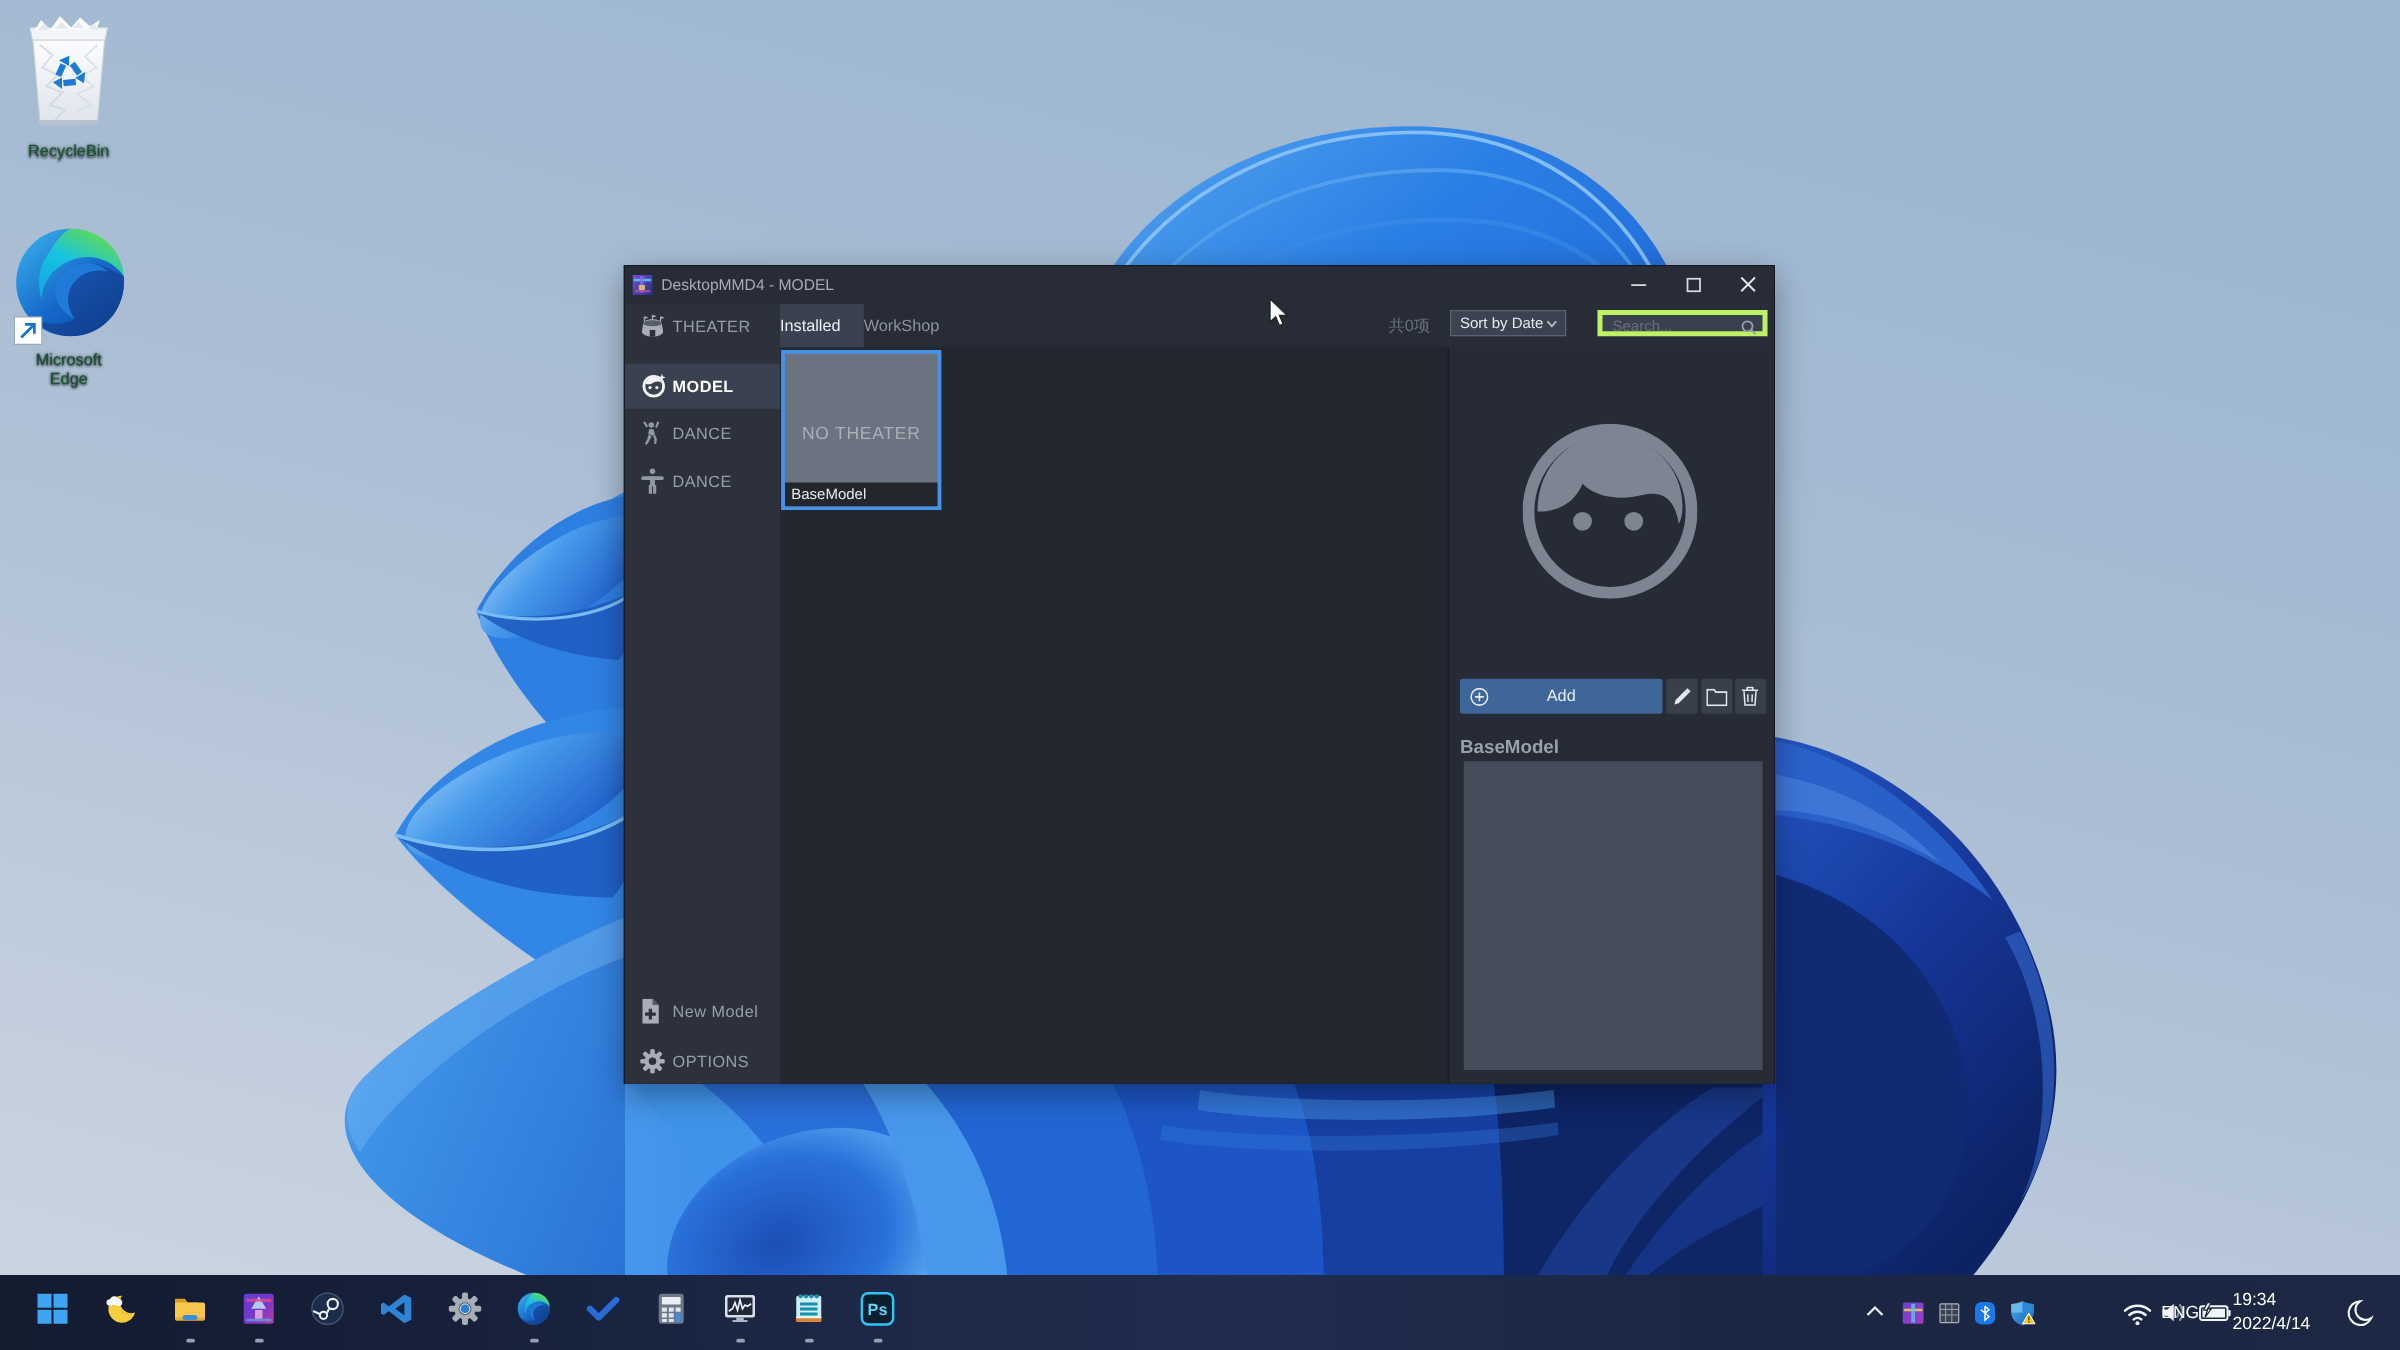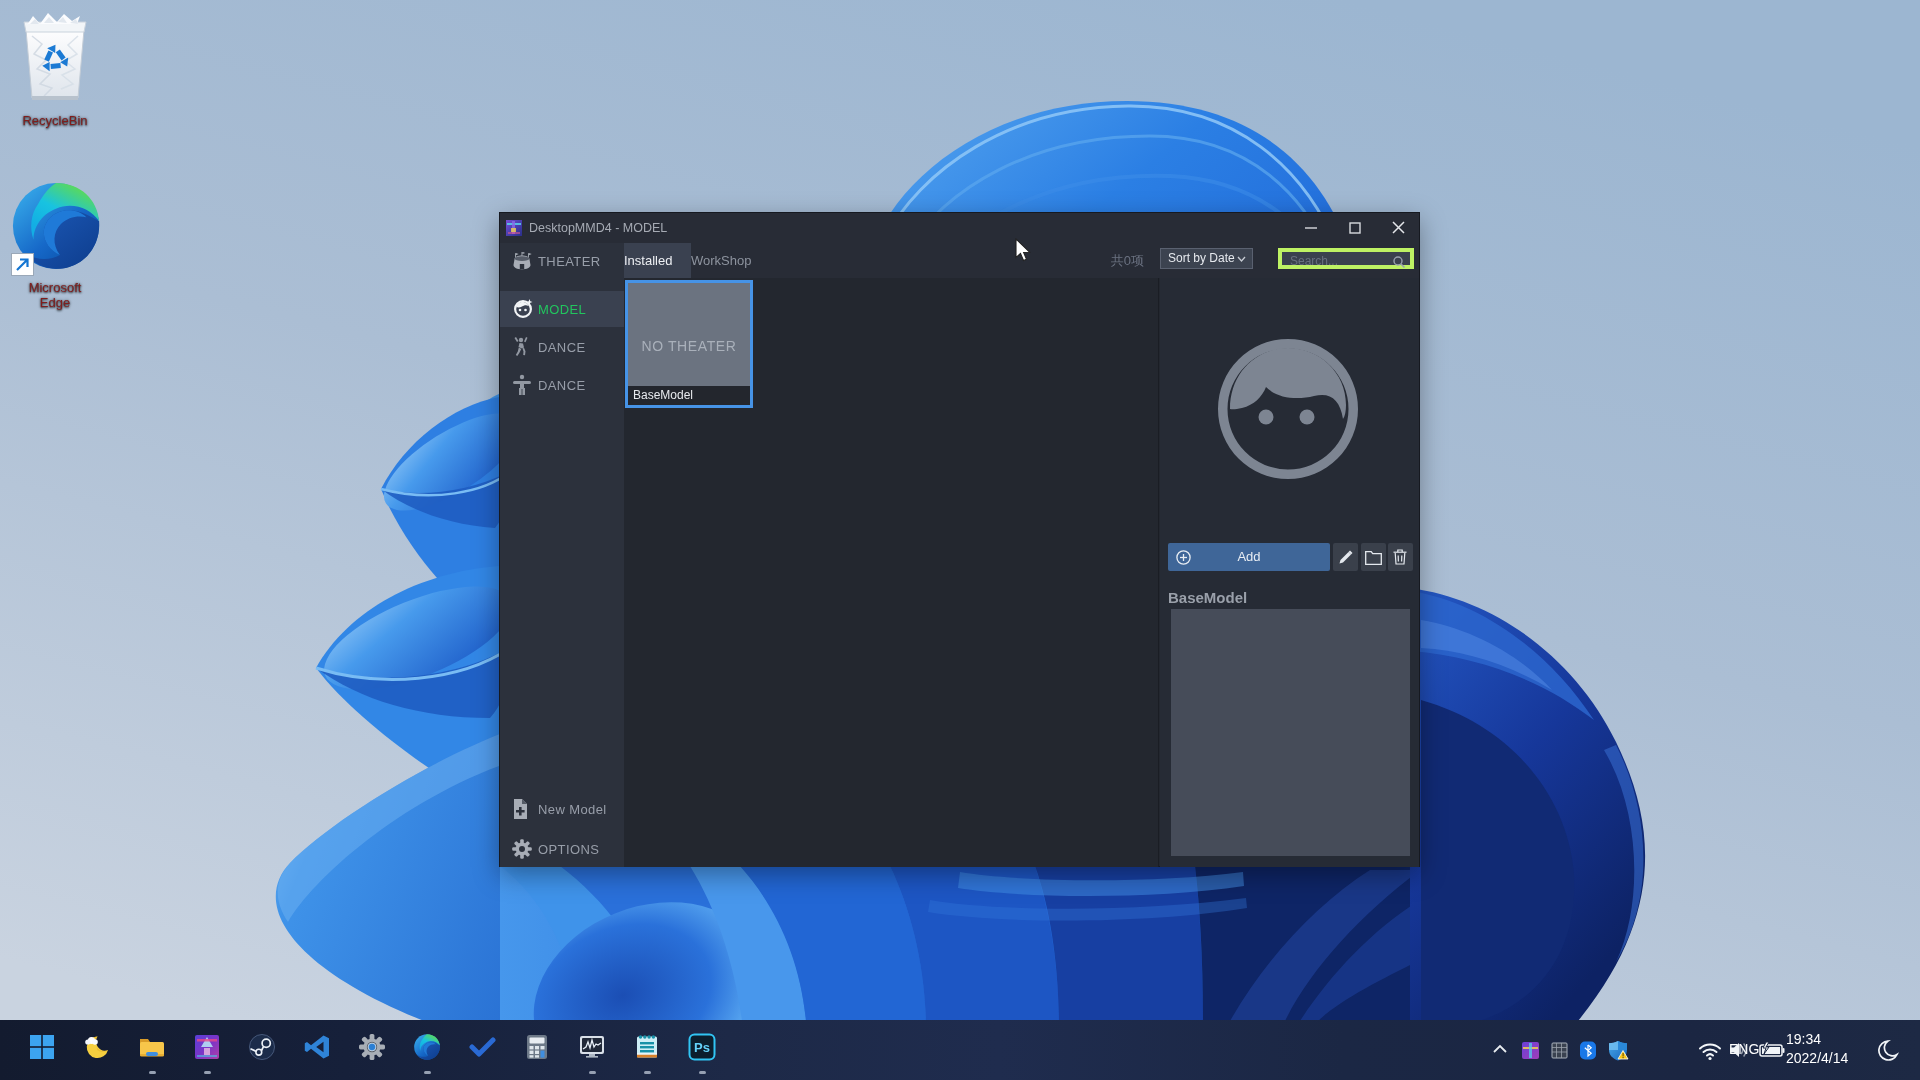--- a/index.html
+++ b/index.html
@@ -1,17 +1,17 @@
 <!DOCTYPE html>
 <html><head><meta charset="utf-8"><style>
 *{margin:0;padding:0;box-sizing:border-box}
 html,body{width:1920px;height:1080px;overflow:hidden;font-family:"Liberation Sans",sans-serif}
 .abs{position:absolute}
 #desk{position:relative;width:1920px;height:1080px;background:#abc0d6;overflow:hidden}
-.dlabel{position:absolute;color:#7f1d1d;font-size:13px;text-align:center;text-shadow:0 1px 2px rgba(0,0,0,.75),0 0 3px rgba(0,0,0,.5);line-height:15px}
+.dlabel{position:absolute;color:#14532d;font-size:13px;text-align:center;text-shadow:0 1px 2px rgba(0,0,0,.75),0 0 3px rgba(0,0,0,.5);line-height:15px}
 
 #win{position:absolute;left:499px;top:212px;width:921px;height:655px;background:#23272f;border:1px solid #161920;box-shadow:0 8px 24px rgba(0,0,0,.35)}
 #titlebar{position:absolute;left:0;top:0;width:919px;height:30px;background:#282c36}
 #titletext{position:absolute;left:29px;top:8px;font-size:12.5px;font-weight:normal;color:#a6abb4;letter-spacing:0}
 .winbtn{position:absolute;top:0;width:44px;height:30px}
 #tabrow{position:absolute;left:124px;top:30px;width:795px;height:35px;background:#282c36}
 #sidebar{position:absolute;left:0;top:30px;width:124px;height:624px;background:#2c313c}
 .sideitem{position:absolute;left:0;width:150px;height:36px;color:#989ea9;font-size:13px;letter-spacing:.4px}
 .sideitem .lbl{position:absolute;left:38px;top:50%;transform:translateY(-50%)}
 .sideitem svg{position:absolute;left:12px;top:50%;transform:translateY(-50%)}
@@ -223,21 +223,21 @@
             <path d="M10.4,-0.2 l2.8,1.1 -2.8,1.1 Z"></path>
             <rect x="16" y="1.2" width="0.9" height="4"></rect>
             <path d="M16.9,1 l2.8,1.1 -2.8,1.1 Z"></path>
             <path d="M2.6,6.8 C2.6,4.9 5.9,3.4 10,3.4 C14.1,3.4 17.4,4.9 17.4,6.8 L18.5,13 C18.5,15.5 14.7,17.4 10,17.4 C5.3,17.4 1.5,15.5 1.5,13 Z"></path>
             <ellipse cx="10" cy="6.6" rx="7.4" ry="2.4" fill="#565c68"></ellipse>
             <rect x="7.8" y="12" width="4.4" height="5.4" fill="#2c313c"></rect>
           </g>
         </svg>
         <span class="lbl">THEATER</span>
       </div>
-<div class="sideitem" style="top:78px;height:36px;background:#3a4150;color:#22c55e;font-weight:normal">
+<div class="sideitem" style="top:78px;height:36px;background:#3a4150;color:#ffffff;font-weight:bold">
         <svg width="22" height="22" viewBox="0 0 22 22">
           <g fill="#f2f4f6">
             <path fill-rule="evenodd" d="M11,2 a9,9 0 1 0 9,9 a9,9 0 0 0 -9,-9 Z M11,4.2 a6.8,6.8 0 1 1 -6.8,6.8 a6.8,6.8 0 0 1 6.8,-6.8 Z"></path>
             <path d="M4.5,9 C5,6 8,3.5 11.5,4 C15,4.5 16.5,6.5 16.8,8.2 C14,6.5 12,7.5 10,8.5 C8,9.5 6,9.8 4.5,9 Z"></path>
             <circle cx="8" cy="12" r="1.3"></circle>
             <circle cx="13.5" cy="12" r="1.3"></circle>
             <path d="M17.5,1 l0.8,2.2 2.2,0.8 -2.2,0.8 -0.8,2.2 -0.8,-2.2 -2.2,-0.8 2.2,-0.8 Z"></path>
           </g>
         </svg>
         <span class="lbl">MODEL</span>

